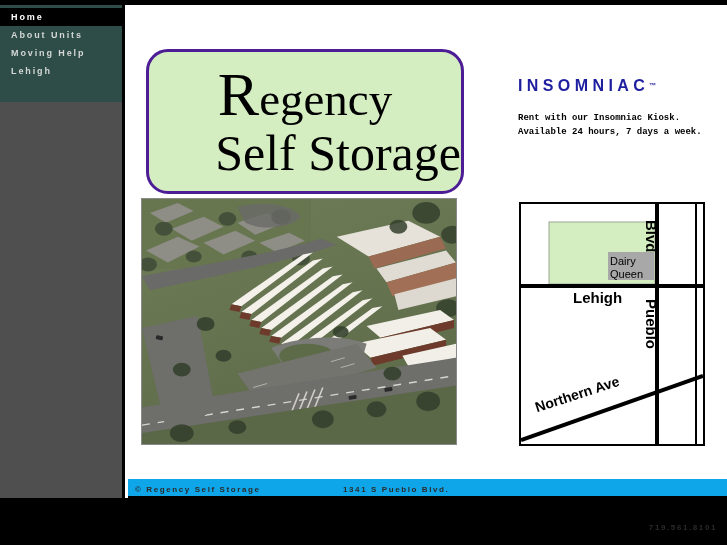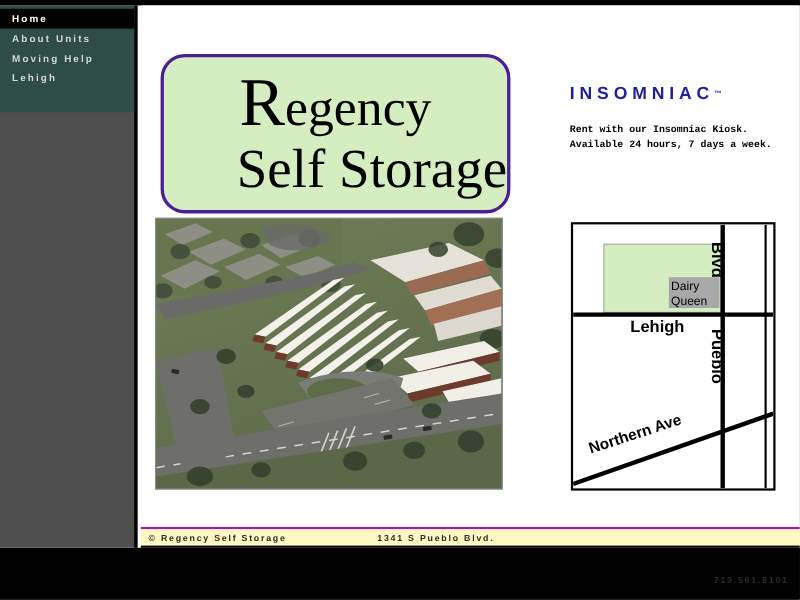--- a/index.html
+++ b/index.html
@@ -213,24 +213,24 @@
     box-sizing: border-box;
     padding-top: 3px;
   }
 
   
   #footer {
     position: absolute;
     left: 0; top: 474px;
     width: 599px;
     height: 19px;
-    border-top: 2px solid #a21caf;
+    border-top: 2px solid #0ea5e9;
     border-bottom: 2px solid #000000;
     box-sizing: border-box;
-    background: #fef9c3;
+    background: #0ea5e9;
   }
   .footer-cell {
     position: absolute;
     top: 4px;
     font-family: "Liberation Sans", sans-serif;
     font-size: 8px;
     font-weight: bold;
     letter-spacing: 1.6px;
     color: #2b2b2b;
     white-space: nowrap;

